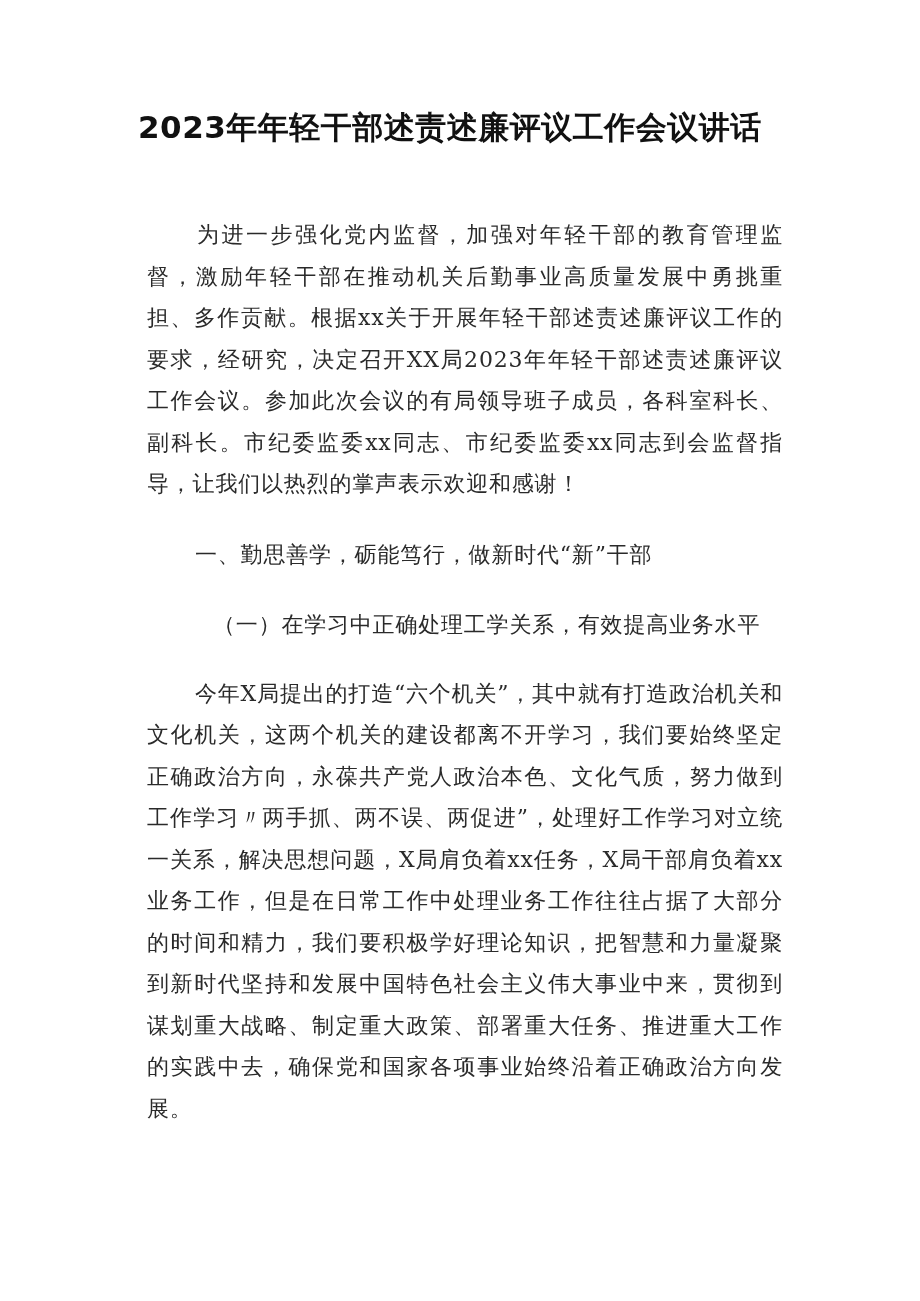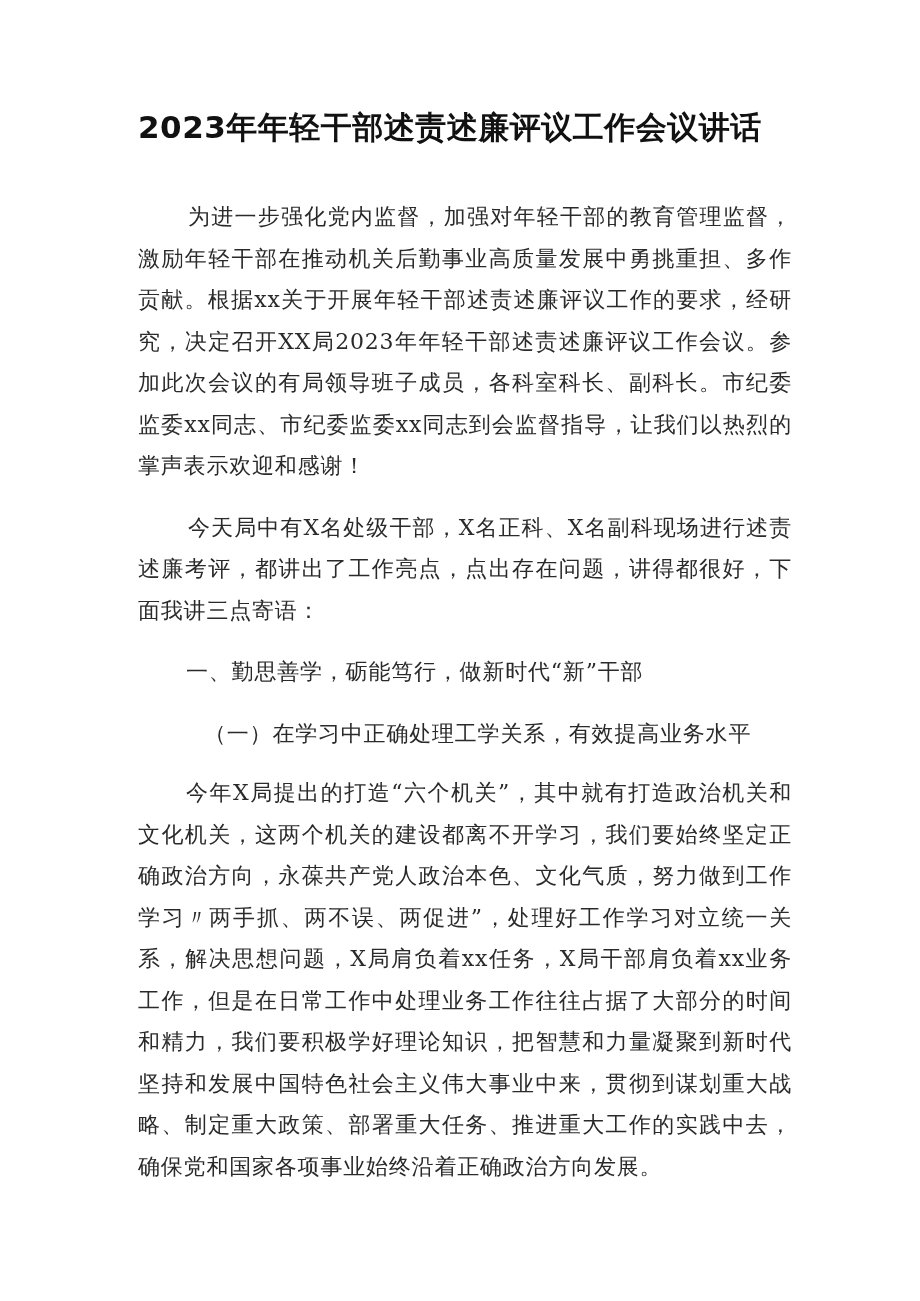--- a/index.html
+++ b/index.html
@@ -46,21 +46,21 @@
     white-space: nowrap;
     text-align: left;
   }
 
   
   .para {
     font-family: "DejaVu Serif", "Liberation Serif", serif;
     font-size: 22px;
     line-height: 41.5px;
     color: #2a2a2a;
-    margin: 0;
+    margin: 9px;
     text-align: justify;
     text-justify: inter-character;
     text-align-last: left;
     letter-spacing: 0.8px;
     font-weight: 400;
   }
 
   
   .salutation {
     padding-top: 25px;
@@ -105,21 +105,20 @@
 
 <div class="page">
   <div class="content">
 
     <h1 class="doc-title">2023年年轻干部述责述廉评议工作会议讲话</h1>
 
     <p class="para salutation"></p>
 
     <p class="para para-indent para-first">为进一步强化党内监督，加强对年轻干部的教育管理监督，激励年轻干部在推动机关后勤事业高质量发展中勇挑重担、多作贡献。根据xx关于开展年轻干部述责述廉评议工作的要求，经研究，决定召开XX局2023年年轻干部述责述廉评议工作会议。参加此次会议的有局领导班子成员，各科室科长、副科长。市纪委监委xx同志、市纪委监委xx同志到会监督指导，让我们以热烈的掌声表示欢迎和感谢！</p>
 
-    <p class="para para-indent">今天局中有X名处级干部，X名正科、X名副科现场进行述责述廉考评，都讲出了工作亮点，点出存在问题，讲得都很好，下面我讲三点寄语：</p>
 
     <p class="para heading-1">一、勤思善学，砺能笃行，做新时代“新”干部</p>
 
     <p class="para heading-2">（一）在学习中正确处理工学关系，有效提高业务水平</p>
 
     <p class="para para-body">今年X局提出的打造“六个机关”，其中就有打造政治机关和文化机关，这两个机关的建设都离不开学习，我们要始终坚定正确政治方向，永葆共产党人政治本色、文化气质，努力做到工作学习〃两手抓、两不误、两促进”，处理好工作学习对立统一关系，解决思想问题，X局肩负着xx任务，X局干部肩负着xx业务工作，但是在日常工作中处理业务工作往往占据了大部分的时间和精力，我们要积极学好理论知识，把智慧和力量凝聚到新时代坚持和发展中国特色社会主义伟大事业中来，贯彻到谋划重大战略、制定重大政策、部署重大任务、推进重大工作的实践中去，确保党和国家各项事业始终沿着正确政治方向发展。</p>
 
   </div>
 </div>
 

